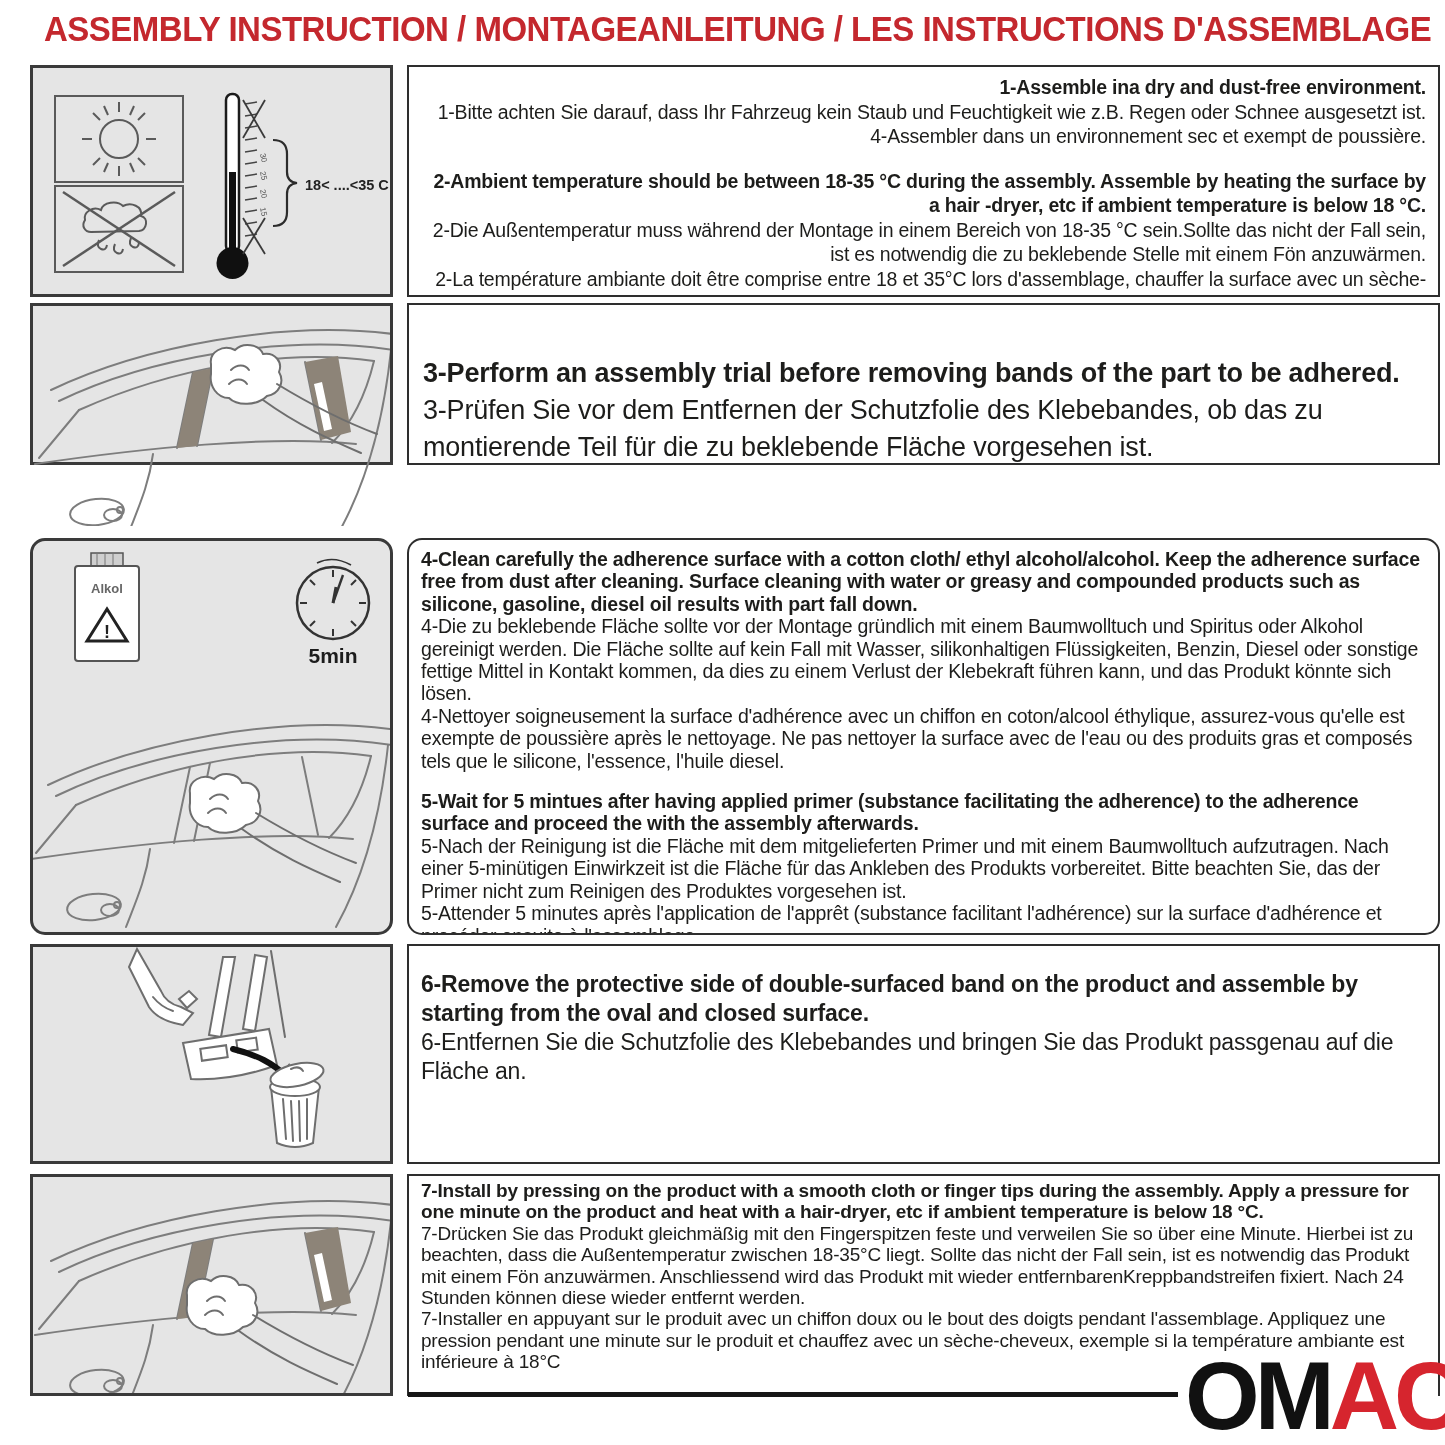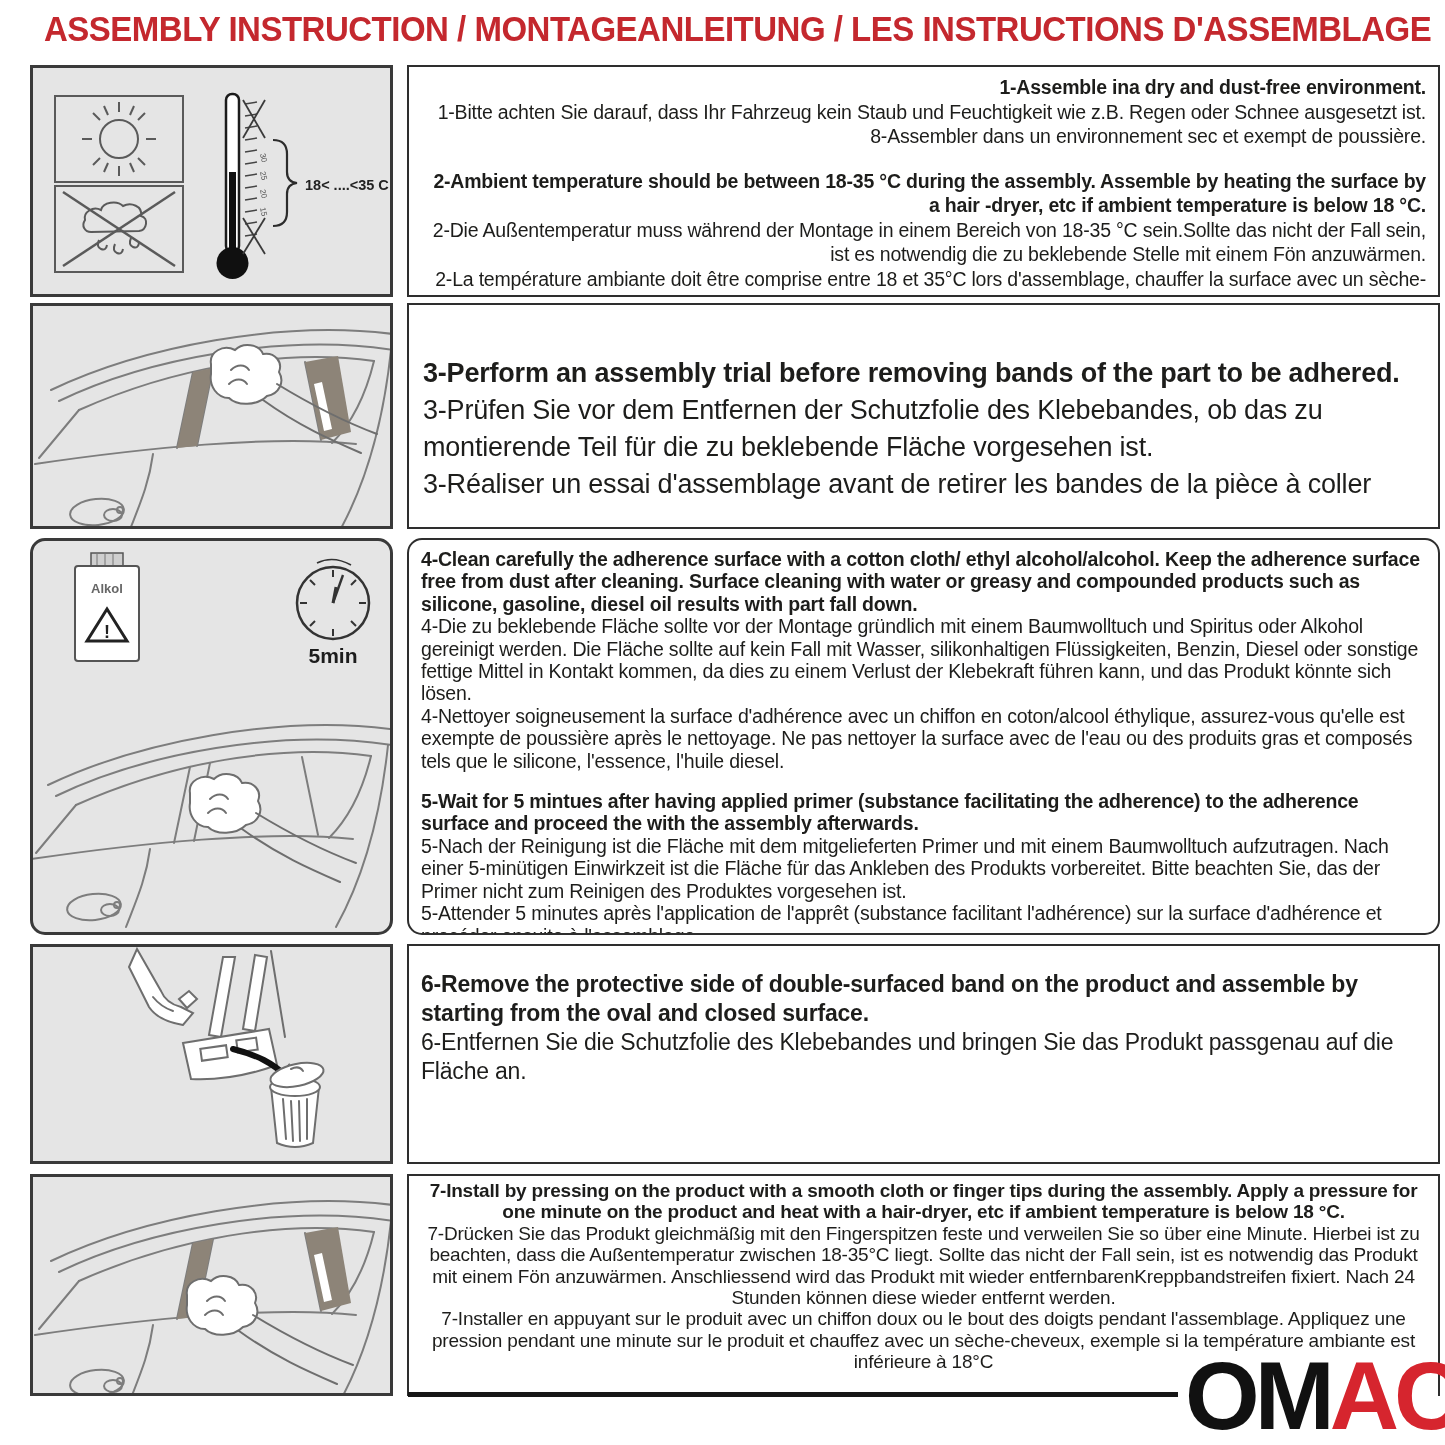--- a/index.html
+++ b/index.html
@@ -4,25 +4,25 @@
 <style>
   html,body{margin:0;padding:0;background:#ffffff;}
   .page{position:relative;width:1445px;height:1445px;background:#ffffff;overflow:hidden;
         font-family:"Liberation Sans",sans-serif;color:#1d1d1b;}
   .title{position:absolute;left:44px;top:10px;font-size:33px;font-weight:800;
          letter-spacing:-0.5px;color:#c4282e;white-space:nowrap;transform:scaleY(1.05);transform-origin:left top;}
   .imgbox{position:absolute;left:30px;width:363px;border:3px solid #3a3a3a;background:#e5e5e5;box-sizing:border-box;}
   .textbox{position:absolute;left:407px;width:1033px;border:2px solid #2e2e2e;background:#fff;
            box-sizing:border-box;padding:8px 12px;overflow:hidden;}
   .r1{top:65px;height:232px;}
-  .r2{top:303px;height:226px;}
+  .r2{top:303px;height:162px;}
   .r3{top:538px;height:397px;border-radius:15px;}
   .r4{top:944px;height:220px;}
   .r5{top:1174px;height:222px;}
-  .textbox.r5{border-bottom:none;text-align:center;}
+  .textbox.r5{border-bottom:none;}
   p{margin:0;}
   .en{font-weight:bold;}
   
   .t1 p{font-size:19.5px;line-height:24.5px;letter-spacing:-0.2px;text-align:right;}
   .t1 .item2{margin-top:20px;}
   
   .t2{padding-top:50px;padding-left:14px;}
   .t2 p{font-size:27px;line-height:37px;letter-spacing:-0.2px;}
   
   .t3 p{font-size:19.5px;line-height:22.4px;letter-spacing:-0.2px;}
@@ -141,21 +141,21 @@
         </g>
         <path d="M240,72 Q254,72 254,86 L254,104 Q254,114 264,115 Q254,116 254,126 L254,144 Q254,158 240,158" fill="none" stroke="#2c2c2c" stroke-width="2.2"></path>
         <text x="272" y="122" font-size="14.5" font-weight="bold" fill="#222" font-family="Liberation Sans, sans-serif">18&lt; ....&lt;35 C</text>
       </g>
     </svg>
   </div>
   <div class="textbox t1 r1">
     <div class="item">
       <p class="en">1-Assemble ina dry and dust-free environment.</p>
       <p>1-Bitte achten Sie darauf, dass Ihr Fahrzeug kein Staub und Feuchtigkeit wie z.B. Regen oder Schnee ausgesetzt ist.</p>
-      <p>8-Assembler dans un environnement sec et exempt de poussière.</p>
+      <p>4-Assembler dans un environnement sec et exempt de poussière.</p>
     </div>
     <div class="item item2">
       <p class="en">2-Ambient temperature should be between 18-35 °C  during the assembly. Assemble by heating the surface by a hair -dryer, etc if ambient temperature is below 18 °C.</p>
       <p>2-Die Außentemperatur muss während der Montage in einem Bereich von 18-35 °C  sein.Sollte das nicht der Fall sein, ist es notwendig die zu beklebende Stelle mit einem Fön anzuwärmen.</p>
       <p>2-La température ambiante doit être comprise entre 18 et 35°C lors d'assemblage, chauffer la surface avec un sèche-cheveux par exemple si celle-ci est inférieure à 18°C.</p>
     </div>
   </div>
 
   <div class="imgbox r2">
     <svg viewBox="0 0 357 220" width="357" height="220">

